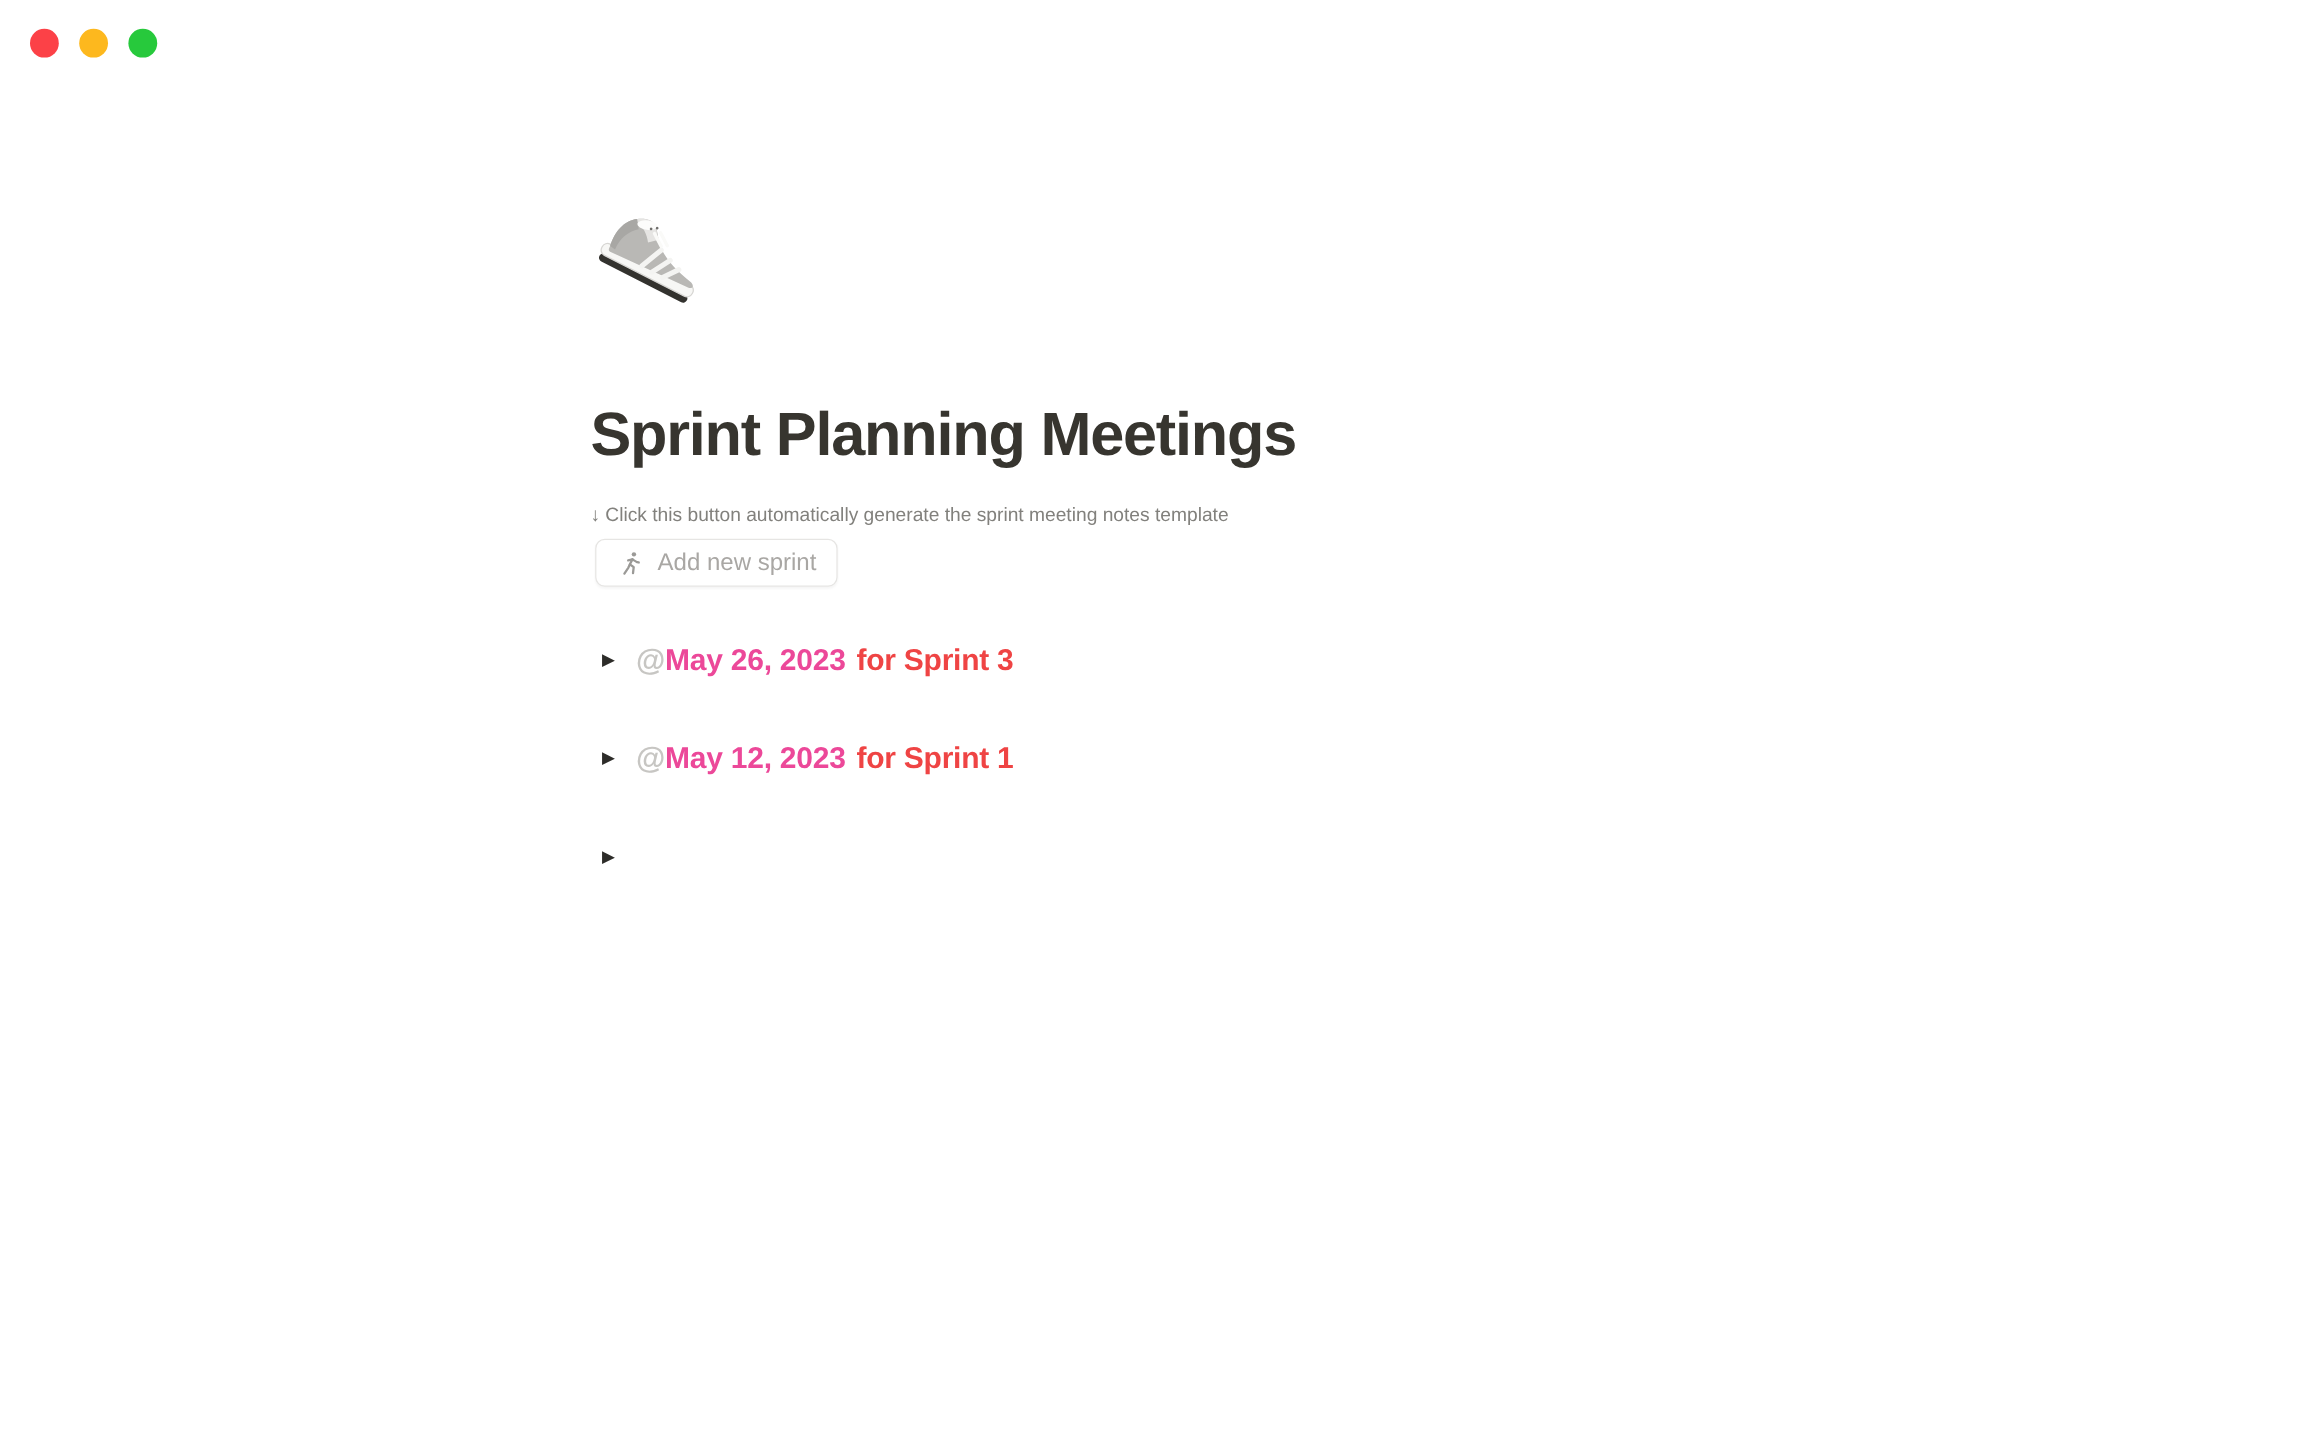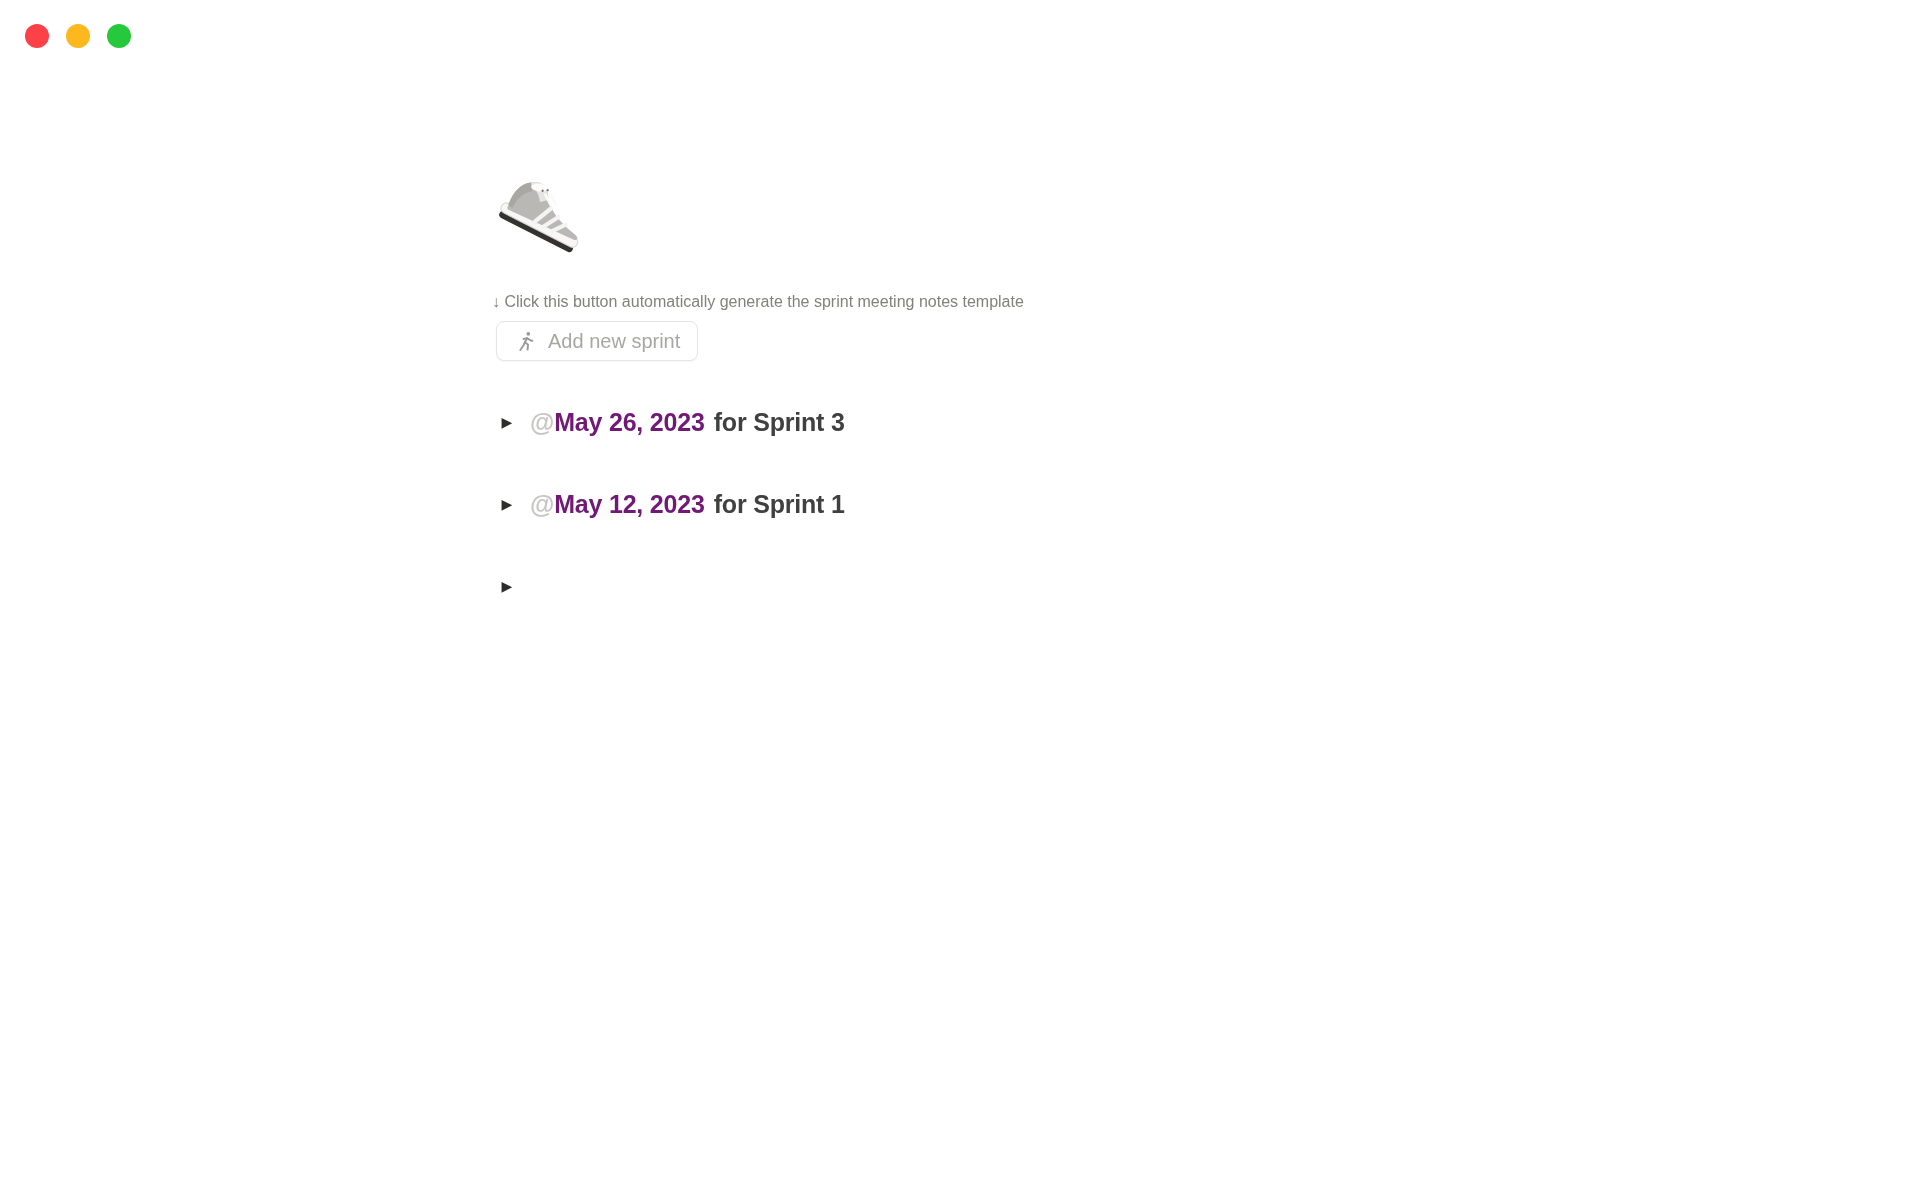--- a/index.html
+++ b/index.html
@@ -38,22 +38,22 @@
   }
   .toggles { margin-top: 44px; }
   .toggle-row { display: flex; align-items: center; height: 34px; margin-bottom: 48px; cursor: pointer; }
   .tri {
     width: 26px; margin-left: 2px; display: flex; justify-content: center;
     font-size: 14px; color: #2d2c29; line-height: 1;
     font-family: "DejaVu Sans", sans-serif;
   }
   .row-text { margin-left: 10px; font-size: 25px; font-weight: 700; letter-spacing: -0.2px; white-space: nowrap; }
   .row-text .at   { color: #c7c6c3; }
-  .row-text .date { color: #701a75; }
-  .row-text .lbl  { color: #404040; margin-left: 9px; }
+  .row-text .date { color: #ec4899; }
+  .row-text .lbl  { color: #ef4444; margin-left: 9px; }
 </style>
 </head>
 <body>
 
 <div class="traffic-lights">
   <button class="tl" style="background-color: rgb(252, 65, 71);"></button>
   <button class="tl" style="background-color: rgb(253, 184, 30);"></button>
   <button class="tl" style="background-color: rgb(39, 201, 60);"></button>
 </div>
 
@@ -73,20 +73,21 @@
           <path d="M70 78 L83 56" stroke="#f4f4f2" stroke-width="6" stroke-linecap="round"></path>
           <path d="M84 78 L97 61" stroke="#f4f4f2" stroke-width="6" stroke-linecap="round"></path>
           <path d="M52 36 L66 46 M58 32 L72 42" stroke="#fafaf8" stroke-width="4" stroke-linecap="round" fill="none"></path>
           <circle cx="46" cy="33" r="1.6" fill="#6f6e6b"></circle>
           <circle cx="52" cy="29" r="1.6" fill="#6f6e6b"></circle>
         </g>
       </g>
     </svg>
   </div>
 
+  <h1 class="page-title">Sprint Planning Meetings</h1>
 
   <p class="body-line first">↓ Click this button automatically generate the sprint meeting notes template</p>
 
 
   <button class="add-btn">
     <svg viewBox="0 0 24 24" width="23" height="23" fill="none" stroke="#9b9a97" stroke-width="2" stroke-linecap="round" stroke-linejoin="round">
       <circle cx="14.9" cy="4.1" r="1.9" fill="#9b9a97" stroke="none"></circle>
       <path d="M6.6 20.8 L10.1 15.6 L11.4 12.8 L13.6 8.5"></path>
       <path d="M13.6 8.5 L17.5 10.9 L19.1 11.2"></path>
       <path d="M13.6 8.5 L9.9 9.4"></path>

